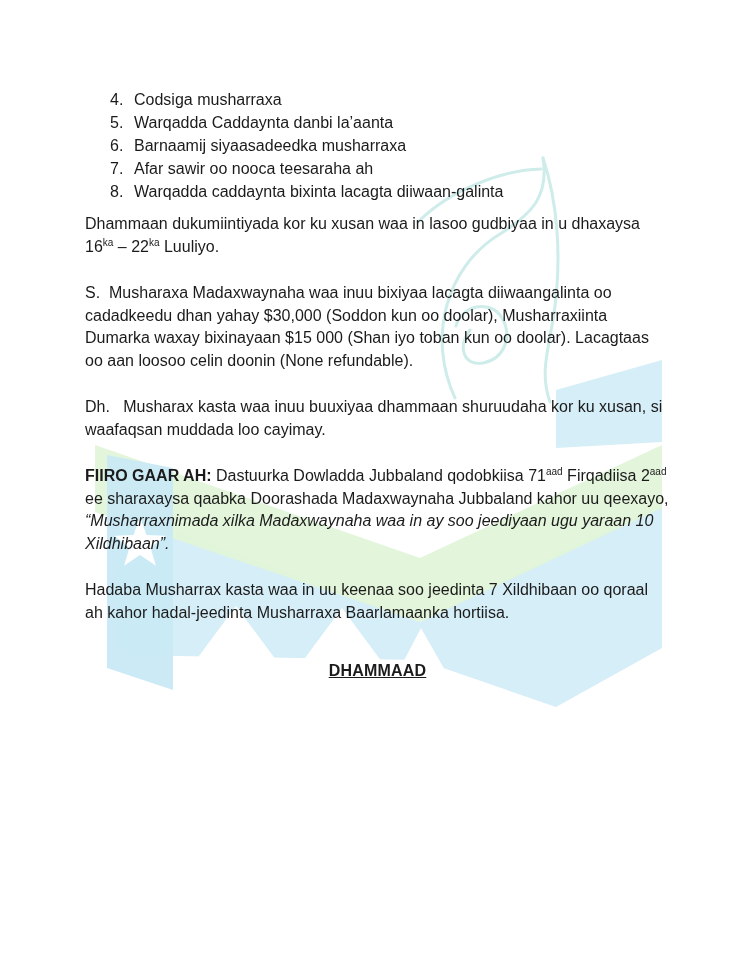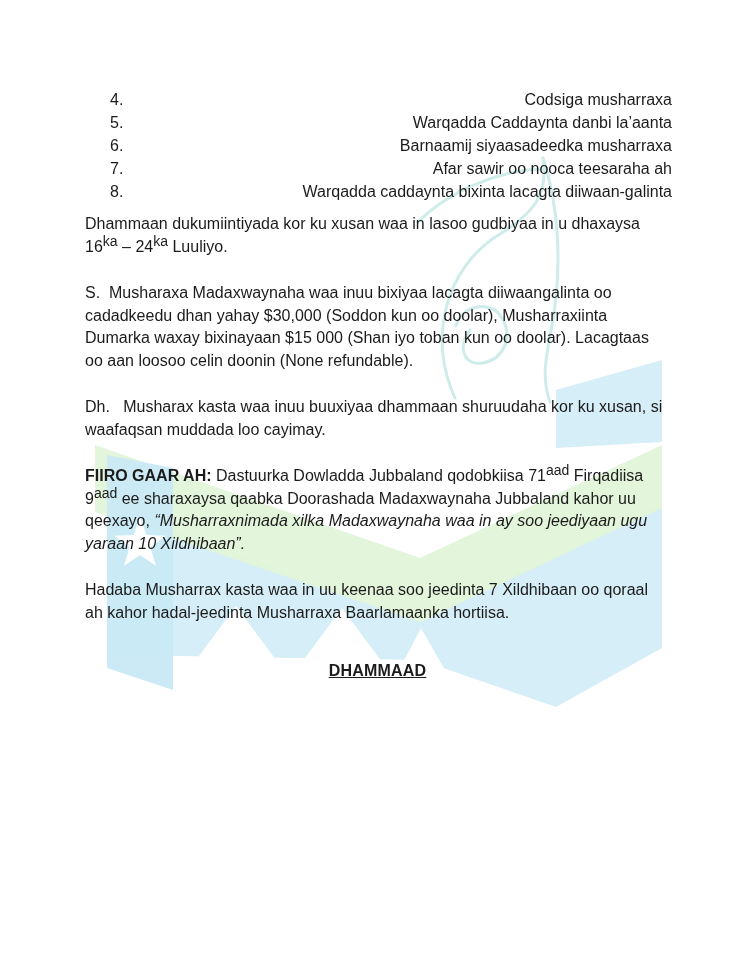--- a/index.html
+++ b/index.html
@@ -20,23 +20,23 @@
   }
   .content {
     position: relative;
     z-index: 1;
     padding: 88px 70px 0 85px;
     font-size: 16px;
   }
   .doc-list { list-style: none; margin: 0 0 10px 0; padding: 0 0 0 25px; }
   .doc-list li { display: flex; line-height: 23px; }
   .doc-list .num { width: 24px; flex: none; }
-  .doc-list .txt { flex: 1; text-align: right; }
+  .doc-list .txt { flex: 1; }
   p.doc-p { margin: 0 0 24px 0; line-height: 22.5px; width: 585px; }
-  sup.ord { font-size: 14px; vertical-align: super; line-height: 0; }
+  sup.ord { font-size: 10px; vertical-align: super; line-height: 0; }
   strong { font-weight: bold; }
   em { font-style: italic; }
   .end-label { margin-top: 36px; width: 585px; text-align: center; line-height: 22px; }
   .end-text { font-weight: bold; text-decoration: underline; letter-spacing: 0.2px; margin-top: 21px; }
 </style>
 </head>
 <body>
 
 <div class="page">
 
@@ -82,27 +82,27 @@
       <li>
           <span class="num">7.</span>
           <span class="txt">Afar sawir oo nooca teesaraha ah</span>
         </li>
       <li>
           <span class="num">8.</span>
           <span class="txt">Warqadda caddaynta bixinta lacagta diiwaan-galinta</span>
         </li>
     </ol>
 
-    <p class="doc-p"><span>Dhammaan dukumiintiyada kor ku xusan waa in lasoo gudbiyaa in u dhaxaysa 16</span><sup class="ord">ka</sup><span> – 24</span><sup class="ord">ka</sup><span> Luuliyo.</span></p>
+    <p class="doc-p"><span>Dhammaan dukumiintiyada kor ku xusan waa in lasoo gudbiyaa in u dhaxaysa 16</span><sup class="ord">ka</sup><span> – 22</span><sup class="ord">ka</sup><span> Luuliyo.</span></p>
 
     <p class="doc-p">S.&nbsp; Musharaxa Madaxwaynaha waa inuu bixiyaa lacagta diiwaangalinta oo cadadkeedu dhan yahay $30,000 (Soddon kun oo doolar), Musharraxiinta Dumarka waxay bixinayaan $15 000 (Shan iyo toban kun oo doolar). Lacagtaas oo aan loosoo celin doonin (None refundable).</p>
 
 
     <p class="doc-p">Dh.&nbsp;&nbsp; Musharax kasta waa inuu buuxiyaa dhammaan shuruudaha kor ku xusan, si waafaqsan muddada loo cayimay.</p>
 
-    <p class="doc-p"><strong>FIIRO GAAR AH:</strong><span> Dastuurka Dowladda Jubbaland qodobkiisa 71</span><sup class="ord">aad</sup><span> Firqadiisa 9</span><sup class="ord">aad</sup><span> ee sharaxaysa qaabka Doorashada Madaxwaynaha Jubbaland kahor uu qeexayo, </span><em>“Musharraxnimada xilka Madaxwaynaha waa in ay soo jeediyaan ugu yaraan 10 Xildhibaan”.</em></p>
+    <p class="doc-p"><strong>FIIRO GAAR AH:</strong><span> Dastuurka Dowladda Jubbaland qodobkiisa 71</span><sup class="ord">aad</sup><span> Firqadiisa 2</span><sup class="ord">aad</sup><span> ee sharaxaysa qaabka Doorashada Madaxwaynaha Jubbaland kahor uu qeexayo, </span><em>“Musharraxnimada xilka Madaxwaynaha waa in ay soo jeediyaan ugu yaraan 10 Xildhibaan”.</em></p>
 
     <p class="doc-p">Hadaba Musharrax kasta waa in uu keenaa soo jeedinta 7 Xildhibaan oo qoraal ah kahor hadal-jeedinta Musharraxa Baarlamaanka hortiisa.</p>
 
     <div class="end-label"><span class="end-text">DHAMMAAD</span></div>
 
   </div>
 </div>
 
 </body></html>

